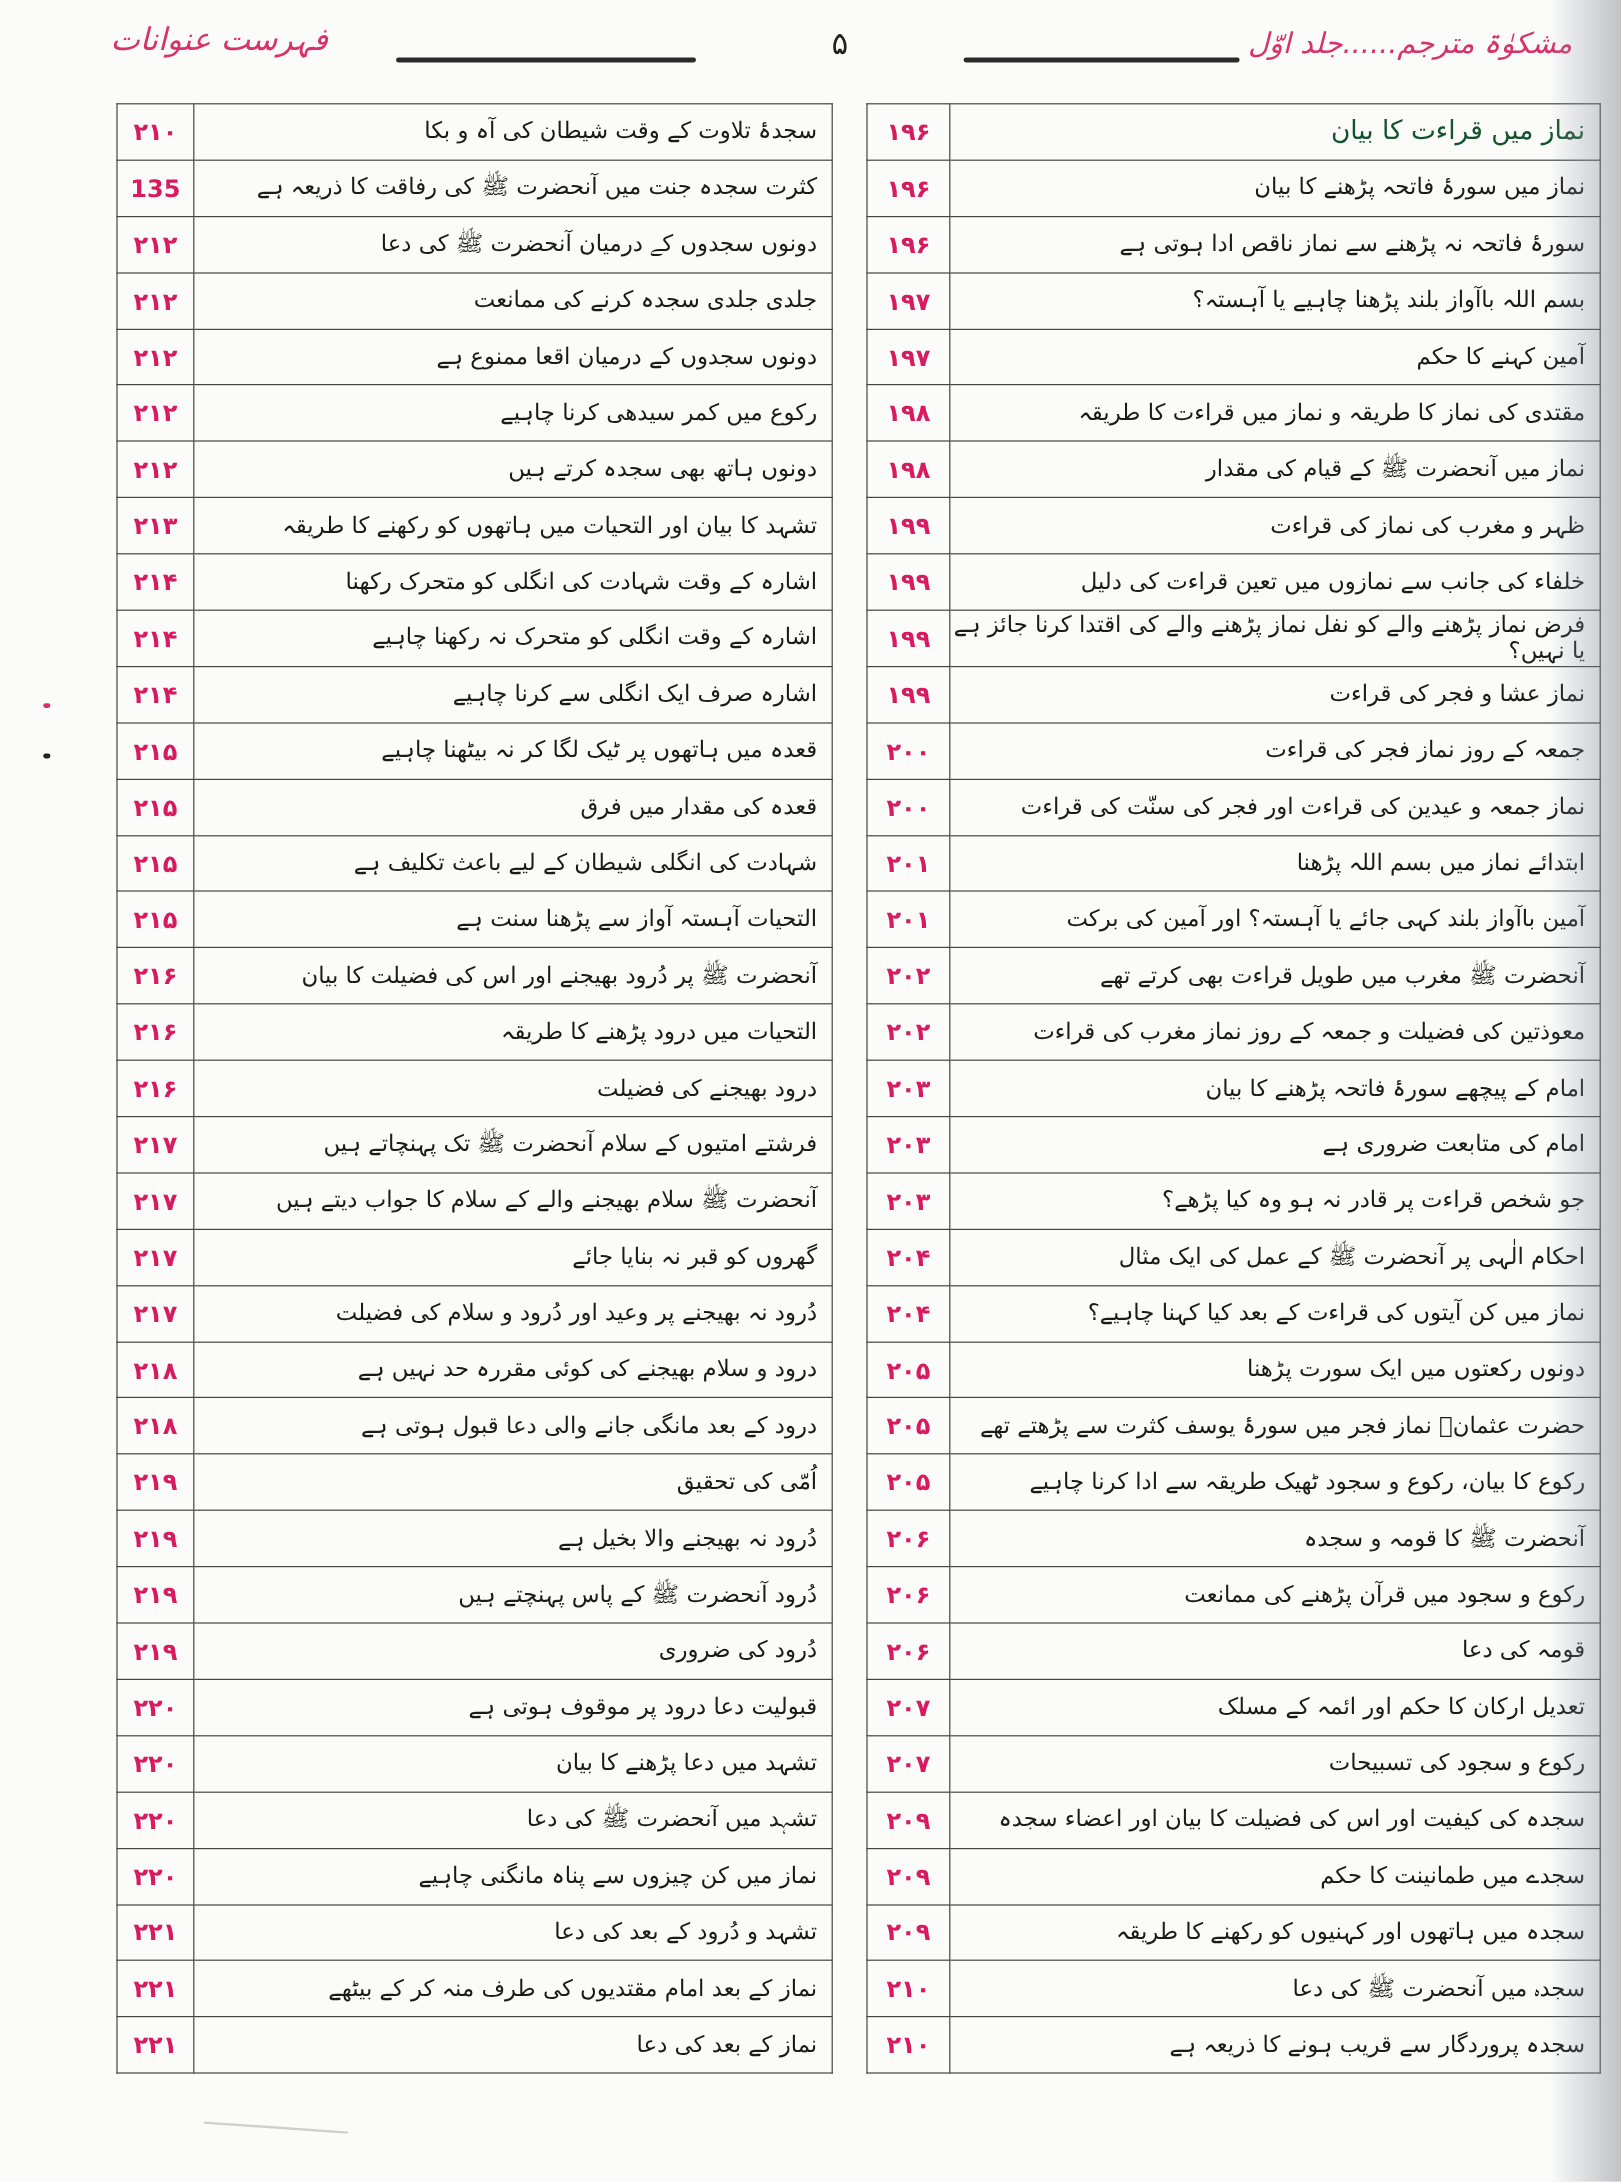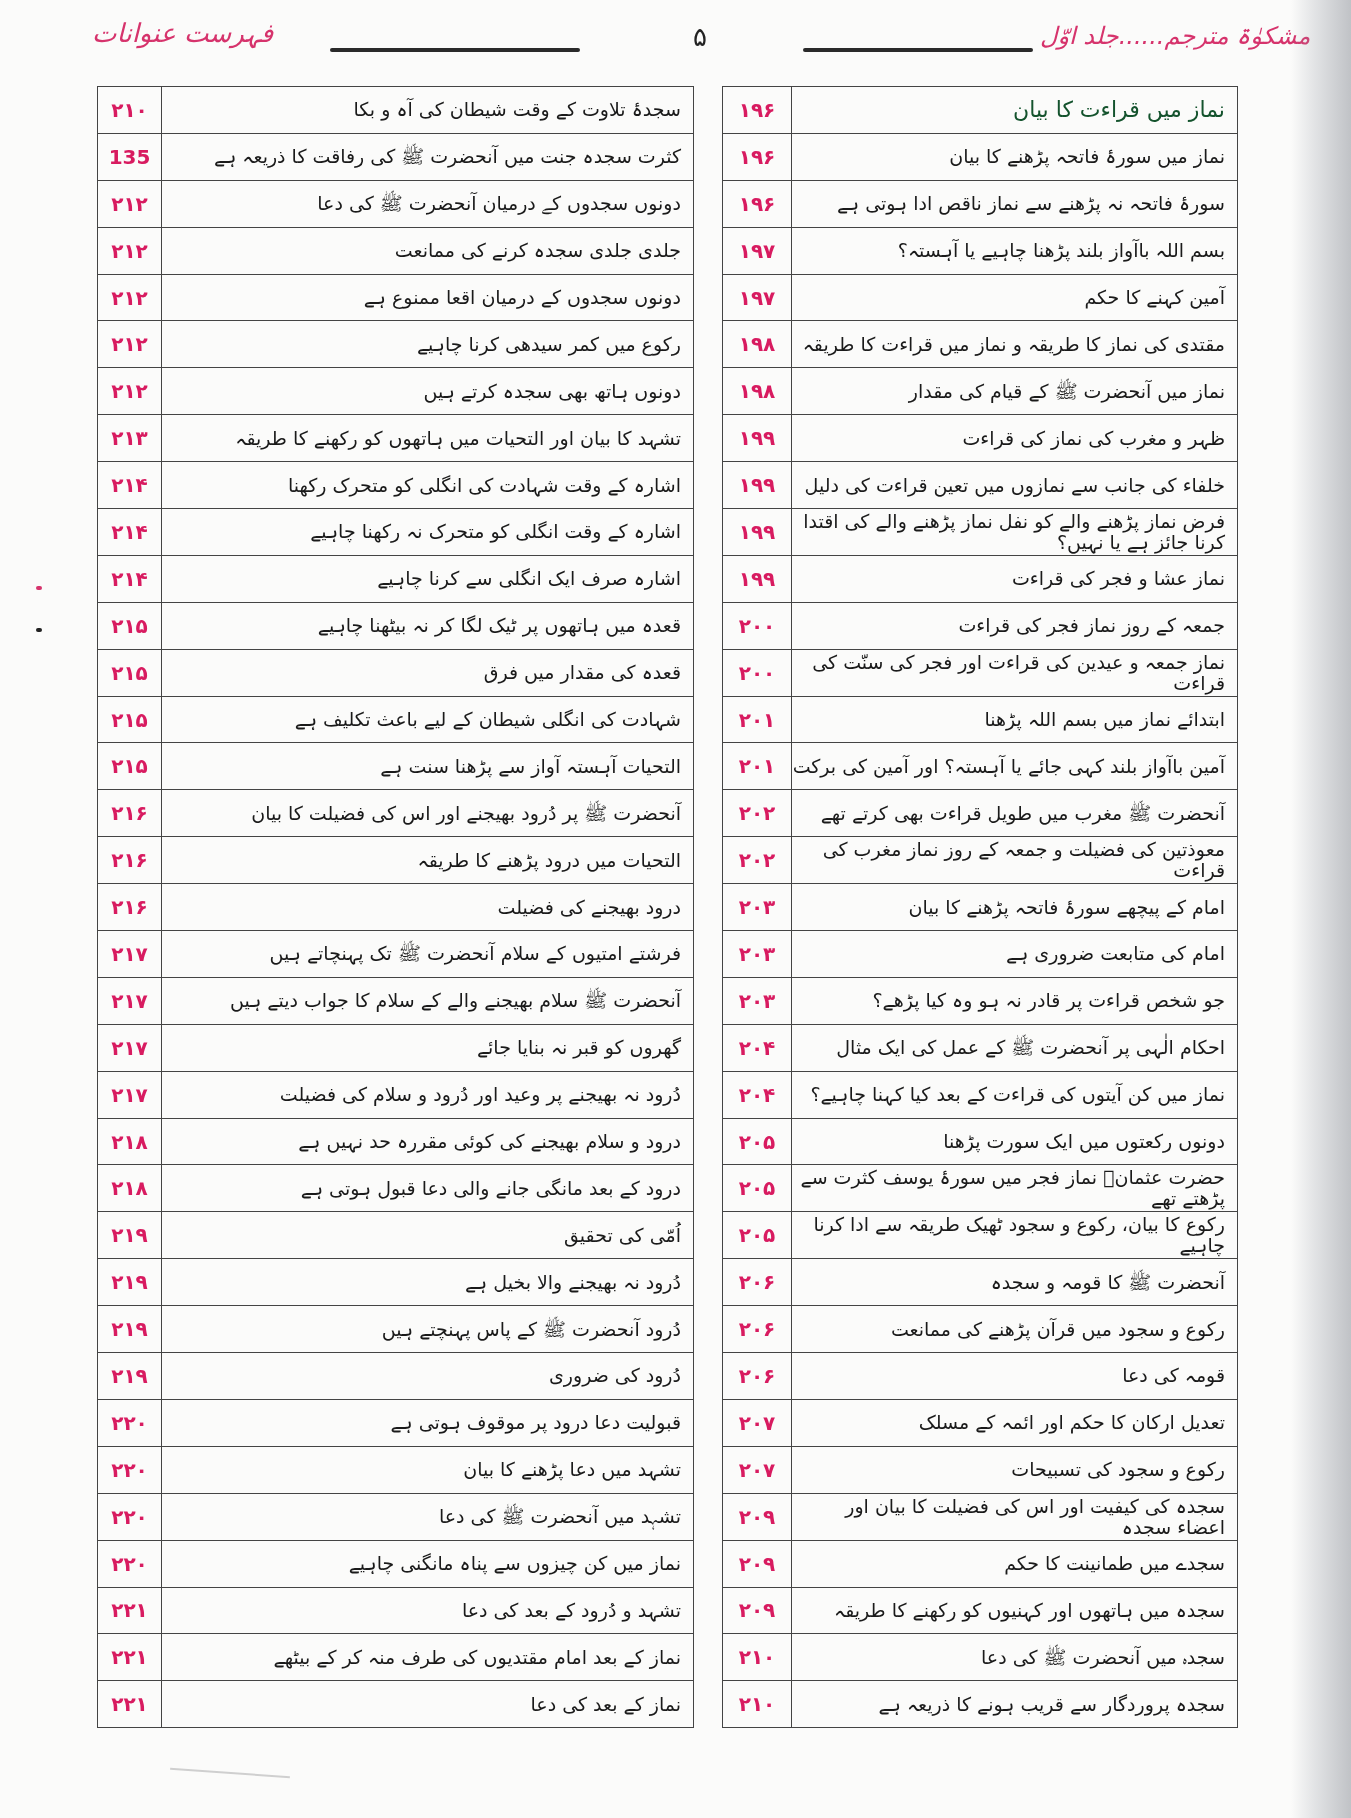--- a/index.html
+++ b/index.html
@@ -34,21 +34,21 @@
     position: absolute; left: 1040px; top: 22px; font-size: 24px; color: #d6336c;
     font-style: italic; direction: rtl; white-space: nowrap;
   }
   .margin-mark { position: absolute; left: 36px; width: 6px; height: 4px; border-radius: 2px; }
   .toc-table {
     position: absolute; top: 68px; border-collapse: collapse;
     border: 1.5px solid #333;
     margin-top: 18px;
   }
   .toc-table.left { left: 97px; width: 597px; }
-  .toc-table.right { left: 722px; width: 516px; }
+  .toc-table.right { left: 722px; width: 612px; }
   .toc-table td {
     border: 1.2px solid #444; height: 45.9px; padding: 0; vertical-align: middle;
   }
   .toc-table td.page {
     width: 63px; text-align: center; color: #d81b60; font-size: 20px; font-weight: bold;
   }
   .toc-table.right td.page { width: 68px; }
   .toc-table td.title {
     direction: rtl; text-align: right; padding-right: 12px; font-size: 19px;
     line-height: 21px; font-family: "DejaVu Sans", sans-serif;

